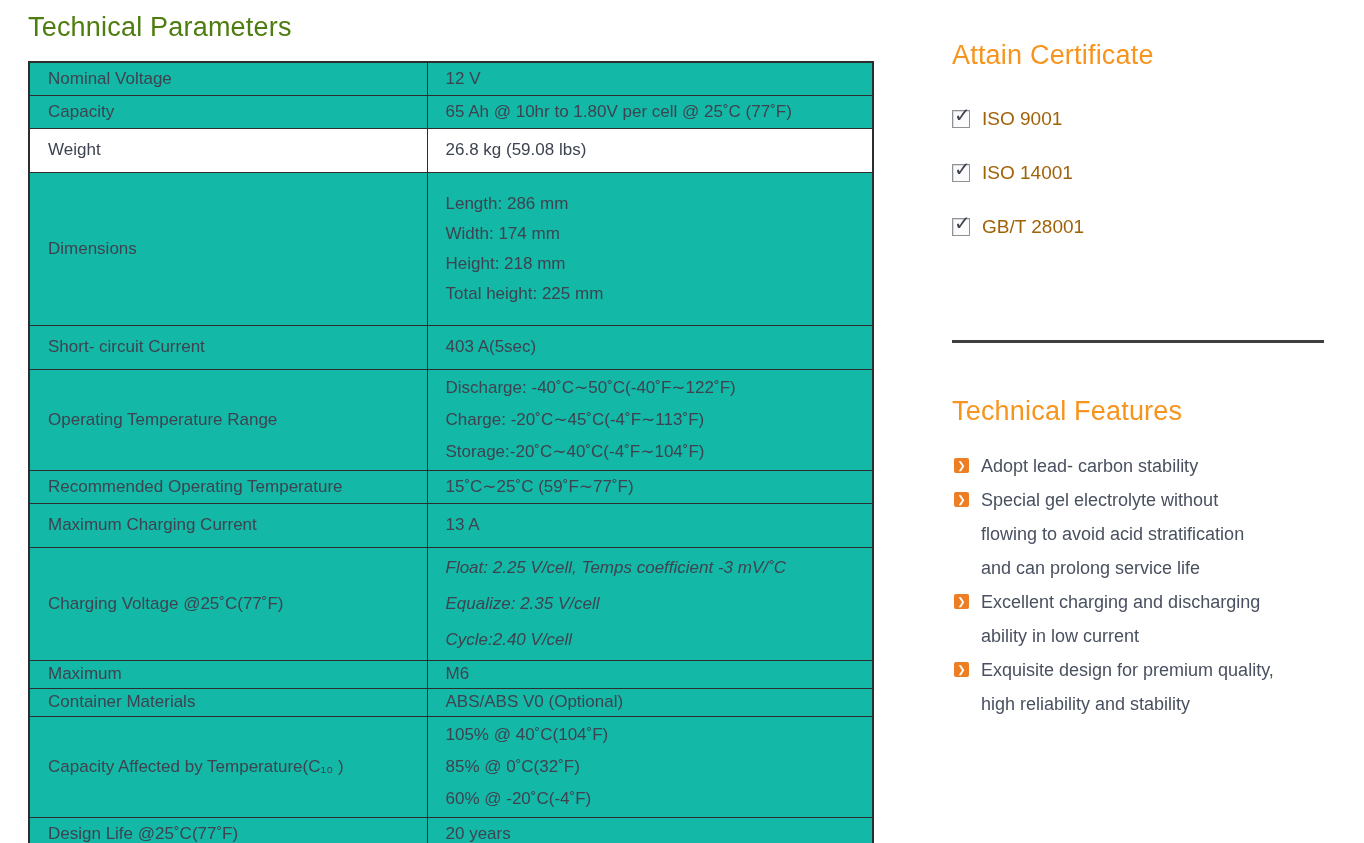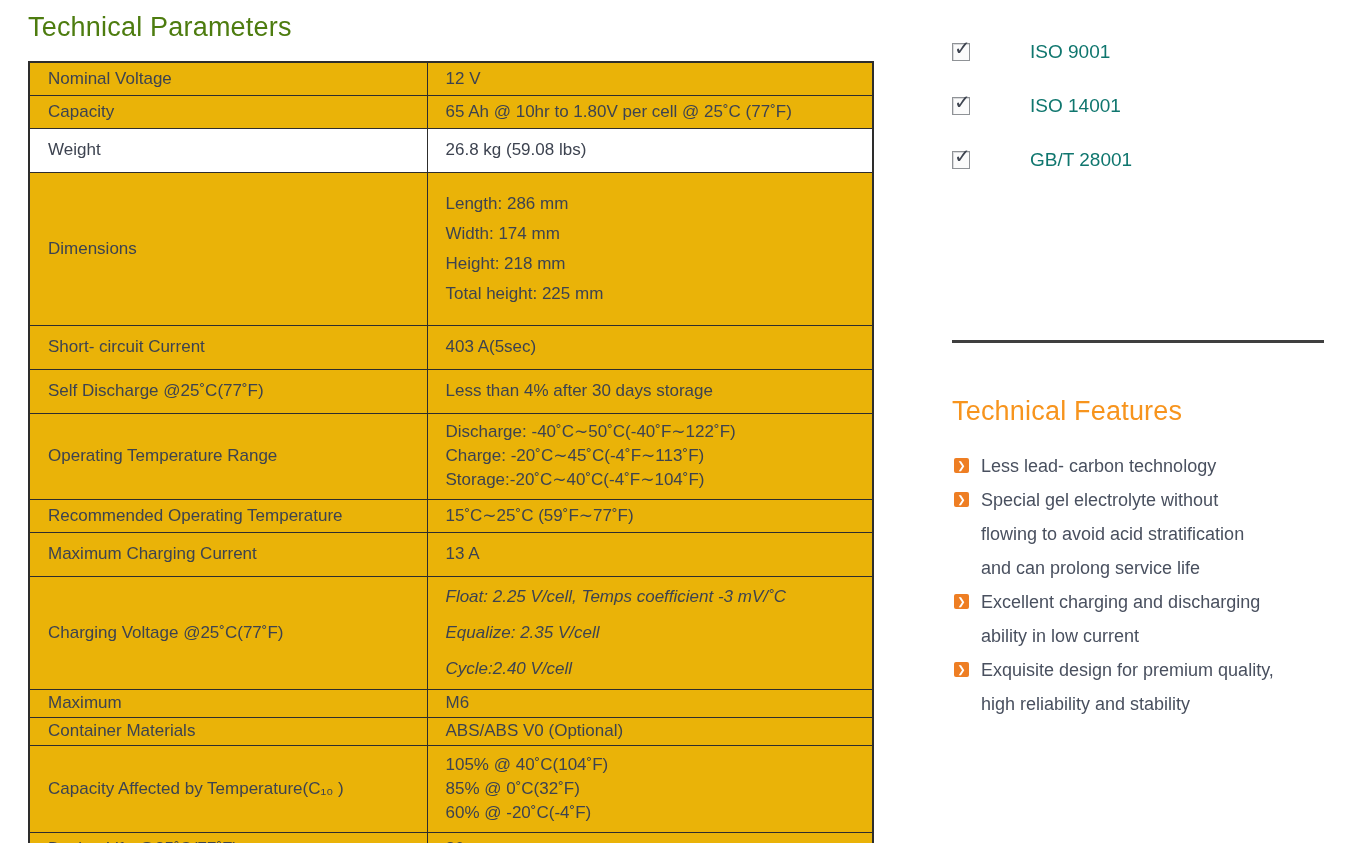--- a/index.html
+++ b/index.html
@@ -16,53 +16,53 @@
   table.params {
     border-collapse:collapse; width:846px; table-layout:fixed;
     border:2px solid #2d2d2d;
   }
   table.params td {
     border:1px solid #2d2d2d; font-size:17px; color:#3d4350;
     vertical-align:middle; padding:2px 10px 2px 18px;
   }
   td.label-cell { width:398px; }
   td.value-cell { padding-left:15px; white-space:pre-line; }
-  tr.shade-dark  td { background:#eab308; }
-  tr.shade-light td { background:#eab308; }
+  tr.shade-dark  td { background:#14b8a6; }
+  tr.shade-light td { background:#14b8a6; }
   tr.shade-white td { background:#ffffff; }
   tr.rh-a  td { height:33px; }
   tr.rh-b  td { height:44px; }
   tr.rh-short td { height:28px; }
   tr.rh-dl td { height:34px; }
   tr.rh-dim td { height:153px;margin-top:24px; }
   tr.rh-ot  td { height:86px; }
   tr.rh-cv  td { height:108px; }
   tr.rh-cap td { height:87px; }
   tr.lh30 td.value-cell { line-height:30px; }
-  tr.lh28 td.value-cell { line-height:24px; }
+  tr.lh28 td.value-cell { line-height:32px; }
   tr.lh36 td.value-cell { line-height:36px;font-style:italic; }
 
   .right-col { position:absolute; left:952px; top:40px; width:382px; }
   .section-title {
     font-size:27px; font-weight:400; color:#F7941D; letter-spacing:0.2px;
   }
   .cert-title { margin-bottom:36px; }
   .cert-item {
     display:flex; align-items:center; margin-bottom:30px; height:24px;
   }
   .checkbox {
     width:18px; height:18px; border:1px solid #8f9296; background:#fbfbfb;
     box-shadow:inset 1px 1px 0 #d9dadc; position:relative; flex:0 0 auto;
     margin-right:12px;
   }
   .checkbox .check {
     position:absolute; left:1px; top:-7px; font-size:20px; color:#3e4450;
     line-height:22px;
   }
-  .cert-label { font-size:19px; color:#0f766e;margin-left:48px; }
+  .cert-label { font-size:19px; color:#a16207; }
 
   .divider {
     position:absolute; left:952px; top:340px; width:372px; height:3px;
     background:#3f3f3f;
   }
 
   .features-col { position:absolute; left:952px; top:396px; width:392px; }
   .features-title { margin-bottom:22px; }
   .feature-item { display:flex; align-items:flex-start; }
   .bullet {
@@ -99,24 +99,20 @@
         <td class="label-cell">Dimensions</td>
         <td class="value-cell">Length: 286 mm
 Width: 174 mm
 Height: 218 mm
 Total height: 225 mm</td>
       </tr>
       <tr class="shade-light rh-b">
         <td class="label-cell">Short- circuit Current</td>
         <td class="value-cell">403 A(5sec)</td>
       </tr>
-      <tr class="shade-dark rh-b">
-        <td class="label-cell">Self Discharge @25˚C(77˚F)</td>
-        <td class="value-cell">Less than 4% after 30 days storage</td>
-      </tr>
       <tr class="shade-light rh-ot lh28">
         <td class="label-cell">Operating Temperature Range</td>
         <td class="value-cell">Discharge: -40˚C∼50˚C(-40˚F∼122˚F)
 Charge: -20˚C∼45˚C(-4˚F∼113˚F)
 Storage:-20˚C∼40˚C(-4˚F∼104˚F)</td>
       </tr>
       <tr class="shade-dark rh-a">
         <td class="label-cell">Recommended Operating Temperature</td>
         <td class="value-cell">15˚C∼25˚C (59˚F∼77˚F)</td>
       </tr>
@@ -146,20 +142,21 @@
       </tr>
       <tr class="shade-dark rh-dl">
         <td class="label-cell">Design Life @25˚C(77˚F)</td>
         <td class="value-cell">20 years</td>
       </tr>
     </tbody>
   </table>
 </div>
 
 <div class="right-col">
+  <div class="section-title cert-title">Attain Certificate</div>
 
   <div class="cert-item">
     <span class="checkbox">
         <span class="check">✓</span>
       </span>
     <span class="cert-label">ISO 9001</span>
   </div>
   <div class="cert-item">
     <span class="checkbox">
         <span class="check">✓</span>
@@ -174,21 +171,21 @@
   </div>
 </div>
 
 <div class="divider"></div>
 
 <div class="features-col">
   <div class="section-title features-title">Technical Features</div>
 
   <div class="feature-item">
     <span class="bullet">❯</span>
-    <span class="feature-text">Less lead- carbon technology</span>
+    <span class="feature-text">Adopt lead- carbon stability</span>
   </div>
   <div class="feature-item">
     <span class="bullet">❯</span>
     <span class="feature-text">Special gel electrolyte without
 flowing to avoid acid stratification
 and can prolong service life</span>
   </div>
   <div class="feature-item">
     <span class="bullet">❯</span>
     <span class="feature-text">Excellent charging and discharging

